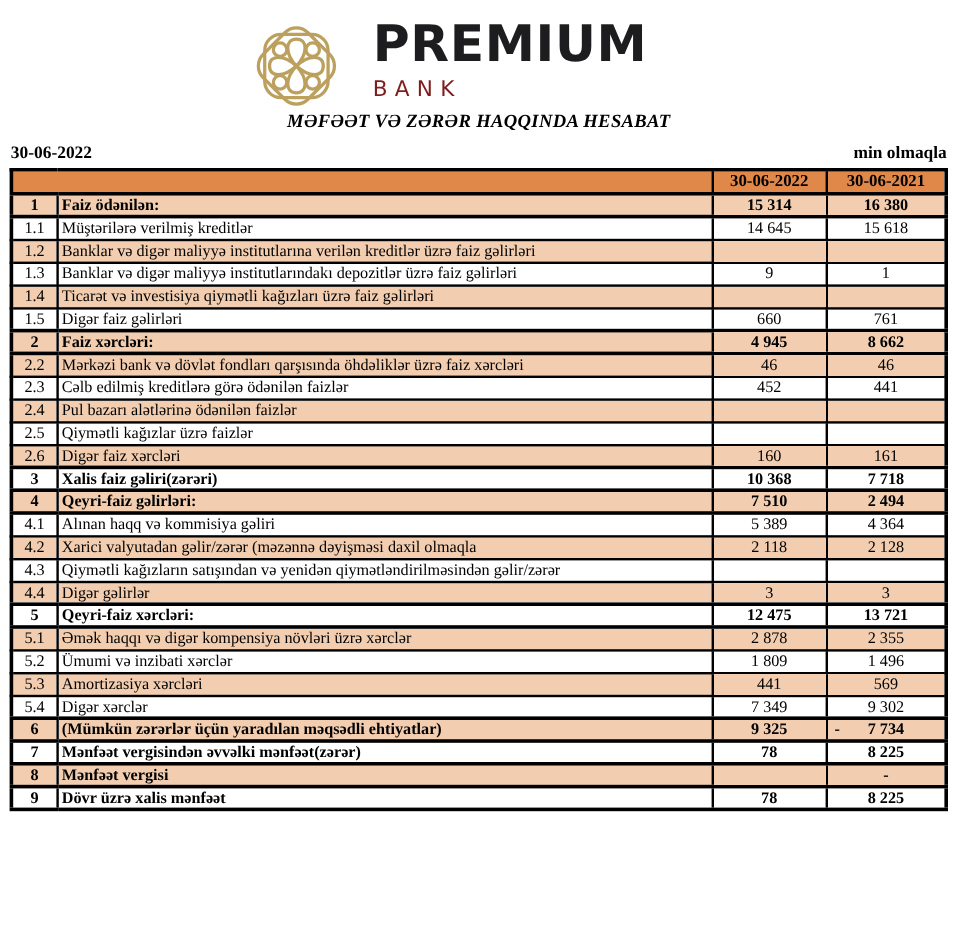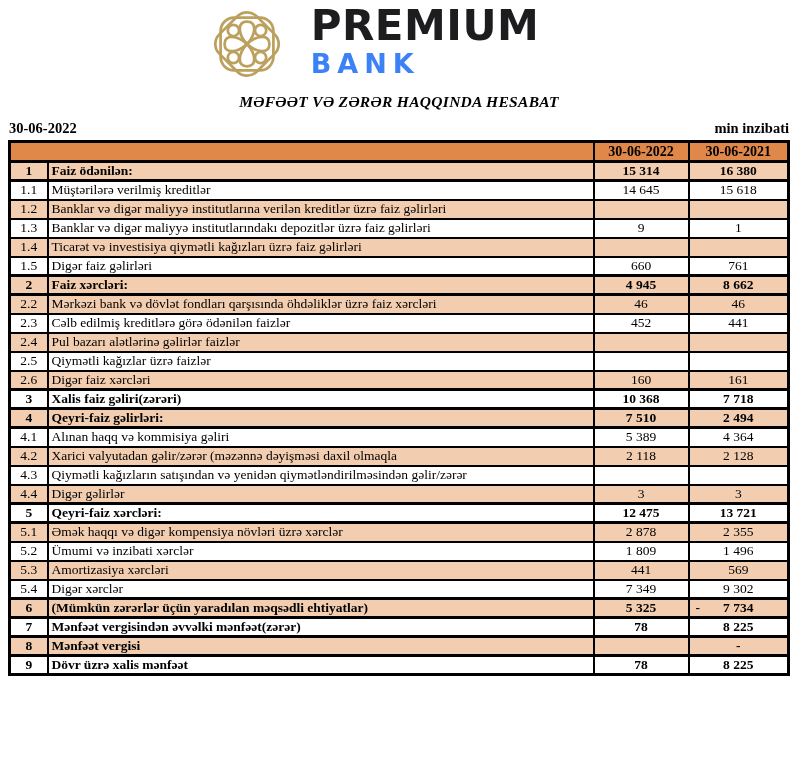--- a/index.html
+++ b/index.html
@@ -13,32 +13,32 @@
   html,body{background:#ffffff;}
   body{
     width:798px;height:772px;overflow:hidden;
     font-family:"Liberation Serif", serif;
     color:#000;
     position:relative;
   }
   
   .logo-row{
     display:flex;justify-content:center;align-items:flex-start;
-    padding-top:4px;height:88px;
+    padding-top:15px;height:88px;
   }
   .logo-group{display:flex;align-items:flex-start;position:relative;left:-32px;}
   .knot-svg{width:104px;height:80px;display:block;}
   .brand{margin-left:12px;display:flex;flex-direction:column;font-family:"DejaVu Sans", sans-serif;}
   .brand-top{
     font-size:42px;line-height:44px;font-weight:700;
     letter-spacing:0.5px;color:var(--ink);
   }
   .brand-bottom{
-    font-size:27px;line-height:28px;font-weight:700;
-    letter-spacing:6px;color:#3b82f6;margin-top:2px;
+    font-size:18px;line-height:28px;font-weight:400;
+    letter-spacing:6px;color:#7f1d1d;margin-top:2px;
   }
   
   .report-title{
     text-align:center;font-weight:bold;font-size:15.5px;
     letter-spacing:0.3px;margin-top:5px;font-style:italic;
   }
   .meta-row{
     display:flex;justify-content:space-between;align-items:flex-end;
     padding:0 9px;margin-top:9px;font-size:14.5px;font-weight:bold;
   }
@@ -89,21 +89,21 @@
       <span class="brand-top">PREMIUM</span>
       <span class="brand-bottom">BANK</span>
     </div>
   </div>
 </div>
 
 <div class="report-title">MƏFƏƏT VƏ ZƏRƏR HAQQINDA HESABAT</div>
 
 <div class="meta-row">
   <span>30-06-2022</span>
-  <span>min inzibati</span>
+  <span>min olmaqla</span>
 </div>
 
 <table class="pnl">
   <colgroup>
     <col style="width:38px">
       <col>
       <col style="width:95px">
       <col style="width:100px">
   </colgroup>
   <thead>
@@ -163,21 +163,21 @@
         <td class="c-val">46</td>
       </tr>
       <tr>
         <td class="c-num">2.3</td>
         <td class="c-desc">Cəlb edilmiş kreditlərə görə ödənilən faizlər</td>
         <td class="c-val">452</td>
         <td class="c-val">441</td>
       </tr>
       <tr class="shaded">
         <td class="c-num">2.4</td>
-        <td class="c-desc">Pul bazarı alətlərinə gəlirlər faizlər</td>
+        <td class="c-desc">Pul bazarı alətlərinə ödənilən faizlər</td>
         <td class="c-val"></td>
         <td class="c-val"></td>
       </tr>
       <tr>
         <td class="c-num">2.5</td>
         <td class="c-desc">Qiymətli kağızlar üzrə faizlər</td>
         <td class="c-val"></td>
         <td class="c-val"></td>
       </tr>
       <tr class="shaded">
@@ -248,21 +248,21 @@
       </tr>
       <tr>
         <td class="c-num">5.4</td>
         <td class="c-desc">Digər xərclər</td>
         <td class="c-val">7 349</td>
         <td class="c-val">9 302</td>
       </tr>
       <tr class="shaded bold">
         <td class="c-num">6</td>
         <td class="c-desc">(Mümkün zərərlər üçün yaradılan məqsədli ehtiyatlar)</td>
-        <td class="c-val">5 325</td>
+        <td class="c-val">9 325</td>
         <td class="c-val"><span class="neg-minus">-</span>7 734</td>
       </tr>
       <tr class="bold">
         <td class="c-num">7</td>
         <td class="c-desc">Mənfəət vergisindən əvvəlki mənfəət(zərər)</td>
         <td class="c-val">78</td>
         <td class="c-val">8 225</td>
       </tr>
       <tr class="shaded bold">
         <td class="c-num">8</td>

